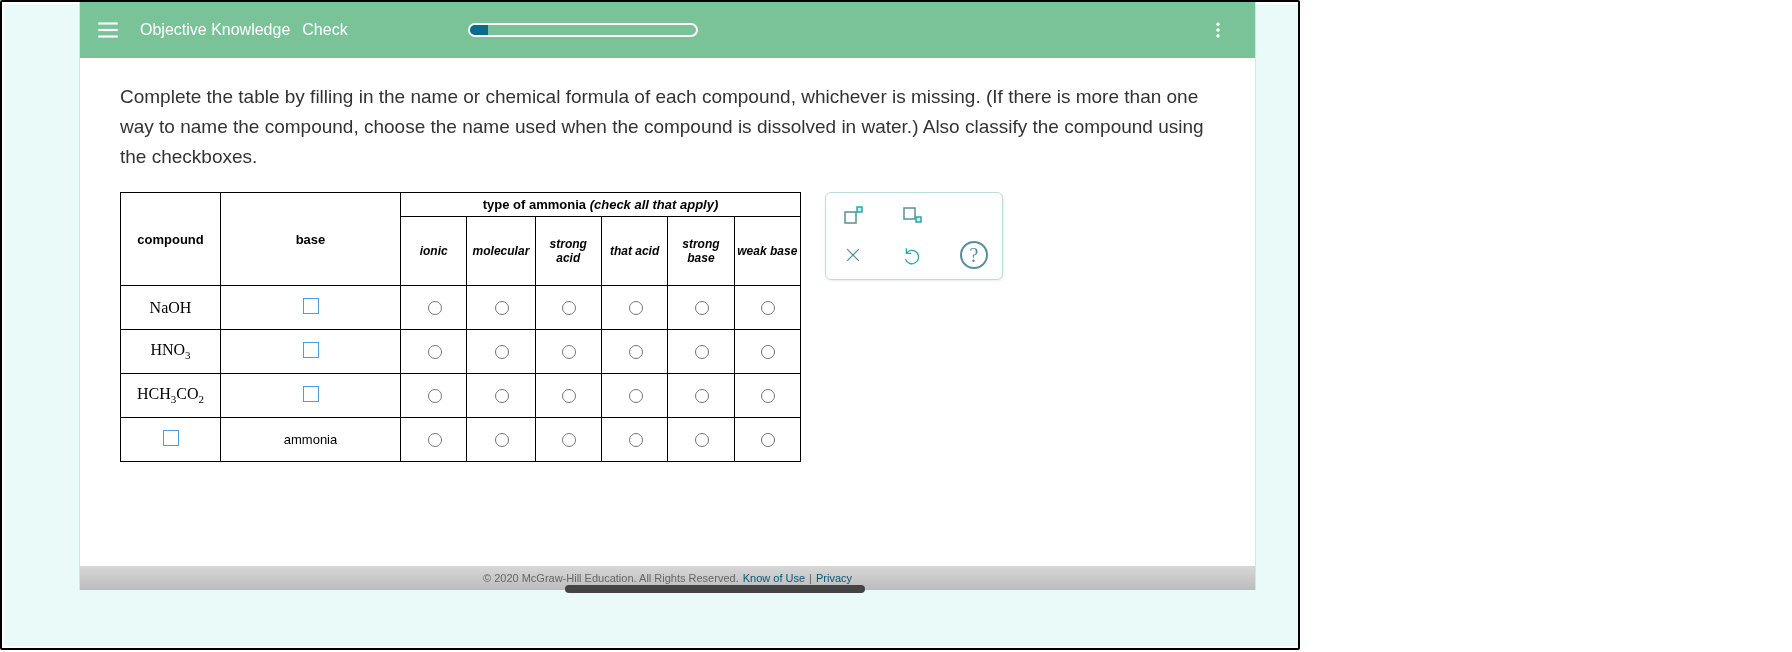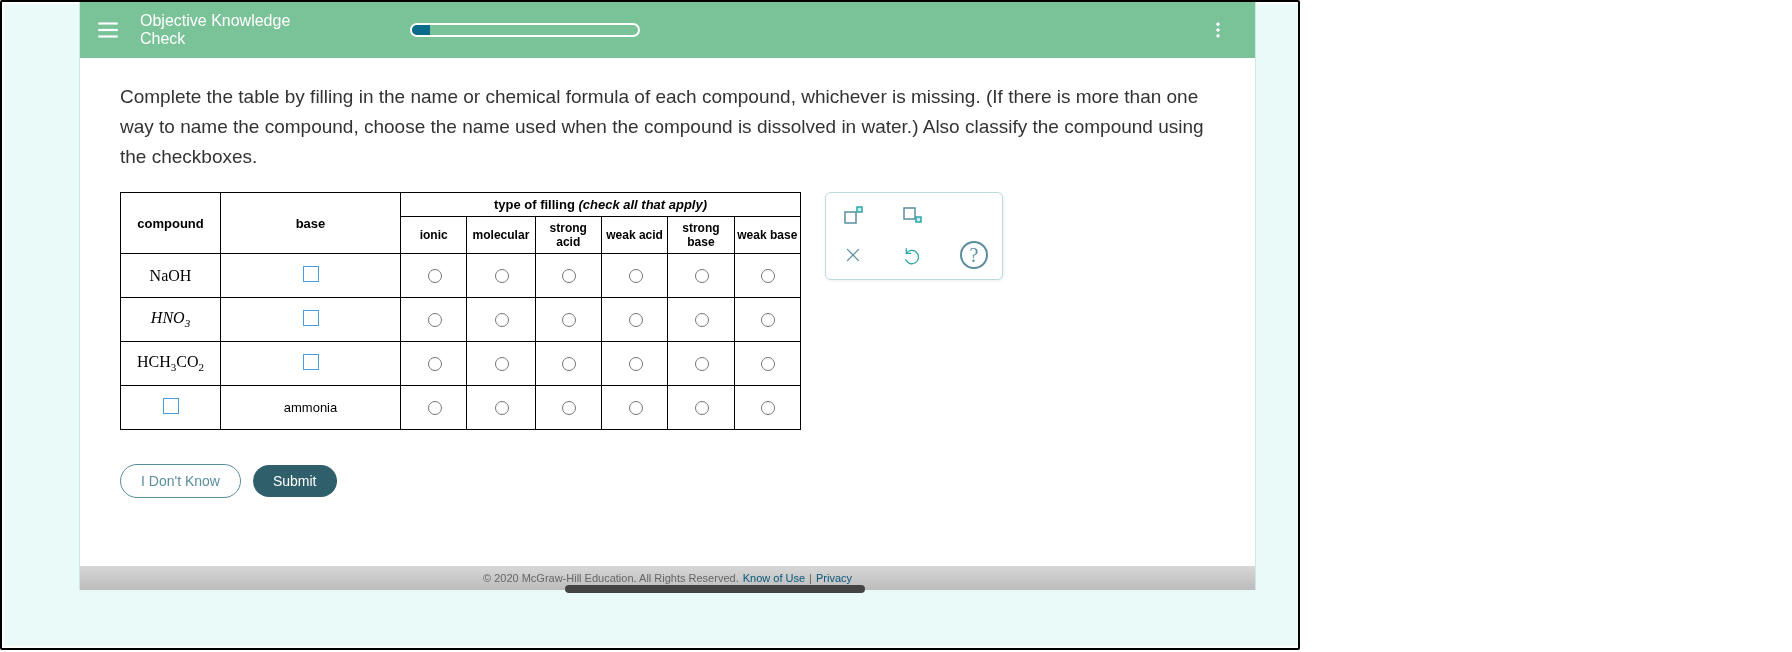--- a/index.html
+++ b/index.html
@@ -4,37 +4,37 @@
 <style>
   * { box-sizing: border-box; }
   html, body { margin:0; padding:0; font-family: Arial, Helvetica, sans-serif; }
   body { width:1792px; height:652px; background:#fff; position:relative; overflow:hidden; }
   .frame { position:absolute; left:0; top:0; width:1300px; height:650px; border:2px solid #000; border-radius:2px; background:#fff; }
   .page-bg { position:absolute; left:2px; top:2px; right:0; bottom:2px; background:#eafaf8; }
   .app-card { position:absolute; left:78px; top:0; width:1175px; height:588px; background:#fff; border-radius:0 0 0 0; box-shadow:-1px 0 0 #cfe8e4,1px 0 0 #cfe8e4; }
   .header { height:56px; background:#7ac298; display:flex; align-items:center; color:#fff; }
   .hamburger { width:56px; height:56px; display:flex; align-items:center; justify-content:center; }
   .hamburger svg { stroke:#fff; }
-  .titles { display:flex; flex-direction:column; font-size:16px; line-height:18px; margin-left:4px; }
+  .titles { display:flex; font-size:16px; line-height:18px; margin-left:4px;gap:12px; }
   .progress-wrap { margin-left:120px; width:230px; }
   .progress { width:230px; height:14px; border:2px solid #fff; border-radius:8px; position:relative; }
   .progress-fill { position:absolute; left:0; top:0; bottom:0; width:8%; background:#0a6b8a; border-radius:6px 0 0 6px; }
   .dots { margin-left:auto; margin-right:24px; width:26px; height:26px; display:flex; align-items:center; justify-content:center; }
   .dots svg { stroke:#fff; fill:#fff; }
   .content { padding:24px 40px 0 40px; }
   .instructions { font-family: Verdana, Geneva, sans-serif; color:#333; font-size:19px; line-height:30px; margin-bottom:20px; }
   .worksheet { display:flex; gap:24px; align-items:flex-start; }
   table.compound { border-collapse:collapse; background:#fff; }
   table.compound th, table.compound td { border:1px solid #000; text-align:center; vertical-align:middle; font-size:13px; }
   table.compound th { font-weight:bold; padding:4px 6px; }
   .h-compound { width:100px; height:56px;margin-left:37px; }
   .h-name { width:180px; }
   .h-type { width:400px; font-style:normal; }
   .h-type em { font-style:italic;margin-top:32px; }
-  .sub-th { width:60px; padding:4px 2px !important; font-size:12px !important; line-height:14px; }
+  .sub-th { width:60px; padding:20px 2px !important; font-size:12px !important; line-height:14px;font-style:italic; }
   td.cell { height:44px; }
   td.cell input[type=radio] { width:14px; height:14px; }
   .formula { font-family: 'Times New Roman', Times, serif; font-size:16px; }
   .formula sub { font-size:11px; vertical-align:sub; }
   .name-input { width:16px; height:16px; border:1.5px solid #4a9de0; display:inline-block; background:#fff; }
   .toolbox { border:1px solid #bcdcdc; border-radius:6px; padding:10px 14px; background:#fff; box-shadow:1px 1px 3px rgba(0,0,0,.08); }
   .toolbox-row { display:flex; gap:34px; align-items:center; margin-bottom:12px; }
   .tool { width:26px; height:26px; display:flex; align-items:center; justify-content:center; color:#4a6; font-size:20px; }
   .tool svg { stroke:#5a8e9d; fill:none; stroke-width:1.5; }
   .tool.teal svg { stroke:#2aa6a6; }
@@ -84,45 +84,45 @@
       <div class="instructions">Complete the table by filling in the name or chemical formula of each compound, whichever is missing. (If there is more than one way to name the compound, choose the name used when the compound is dissolved in water.) Also classify the compound using the checkboxes.</div>
 
       <div class="worksheet">
 
         <table class="compound">
           <thead>
             <tr>
               <th class="h-compound" rowspan="2">compound</th>
               <th class="h-name" rowspan="2">base</th>
               <th class="h-type" colspan="6">
-                <span>type of filling </span><em>(check all that apply)</em>
+                <span>type of ammonia </span><em>(check all that apply)</em>
               </th>
             </tr>
             <tr>
               <th class="sub-th">ionic</th>
               <th class="sub-th">molecular</th>
               <th class="sub-th">strong acid</th>
-              <th class="sub-th">weak acid</th>
+              <th class="sub-th">that acid</th>
               <th class="sub-th">strong base</th>
               <th class="sub-th">weak base</th>
             </tr>
           </thead>
           <tbody>
               <tr>
                 <td class="cell" style="width: 100px;"><span class="formula">NaOH</span></td>
                 <td class="cell" style="width: 180px;"><span class="name-input"></span></td>
                 <td class="cell" style="width: 60px;"><input type="radio" style=""></td>
                 <td class="cell" style="width: 60px;"><input type="radio" style=""></td>
                 <td class="cell" style="width: 60px;"><input type="radio" style=""></td>
                 <td class="cell" style="width: 60px;"><input type="radio" style=""></td>
                 <td class="cell" style="width: 60px;"><input type="radio" style=""></td>
                 <td class="cell" style="width: 60px;"><input type="radio" style=""></td>
               </tr>
               <tr>
-                <td class="cell" style="width: 100px; font-style: italic;"><span class="formula">HNO<sub>3</sub></span></td>
+                <td class="cell" style="width: 100px;"><span class="formula">HNO<sub>3</sub></span></td>
                 <td class="cell" style="width: 180px;"><span class="name-input"></span></td>
                 <td class="cell" style="width: 60px;"><input type="radio" style=""></td>
                 <td class="cell" style="width: 60px;"><input type="radio" style=""></td>
                 <td class="cell" style="width: 60px;"><input type="radio" style=""></td>
                 <td class="cell" style="width: 60px;"><input type="radio" style=""></td>
                 <td class="cell" style="width: 60px;"><input type="radio" style=""></td>
                 <td class="cell" style="width: 60px;"><input type="radio" style=""></td>
               </tr>
               <tr>
                 <td class="cell" style="width: 100px;"><span class="formula">HCH<sub>3</sub>CO<sub>2</sub></span></td>
@@ -174,24 +174,20 @@
                   <path d="M4 10 a8 8 0 1 1 -1 7"></path>
                   <polyline points="4,4 4,10 10,10"></polyline>
                 </svg>
             </div>
             <div class="tool help">?</div>
           </div>
         </div>
 
       </div>
 
-      <div class="actions">
-        <button class="btn btn-outline">I Don't Know</button>
-        <button class="btn btn-solid">Submit</button>
-      </div>
     </div>
 
     <div class="footer">
       <span>© 2020 McGraw-Hill Education. All Rights Reserved.</span>
       <a href="#">Know of Use</a>
       <span>|</span>
       <a href="#">Privacy</a>
     </div>
     <div class="scroll-thumb"></div>
   </div>

